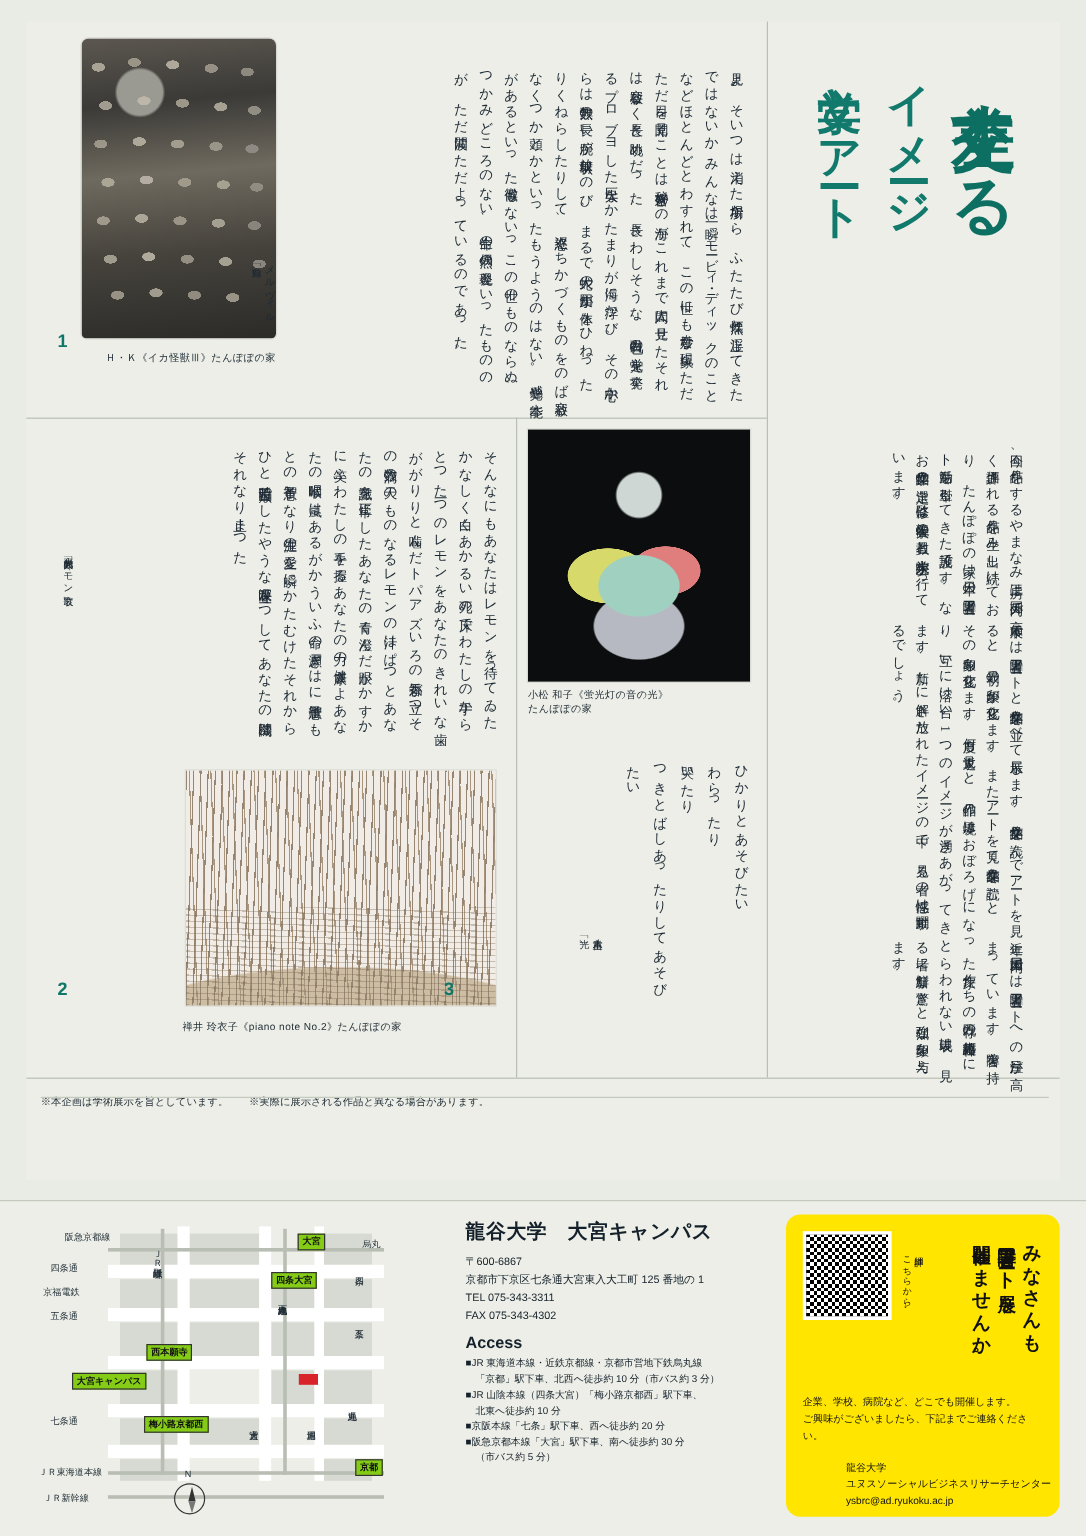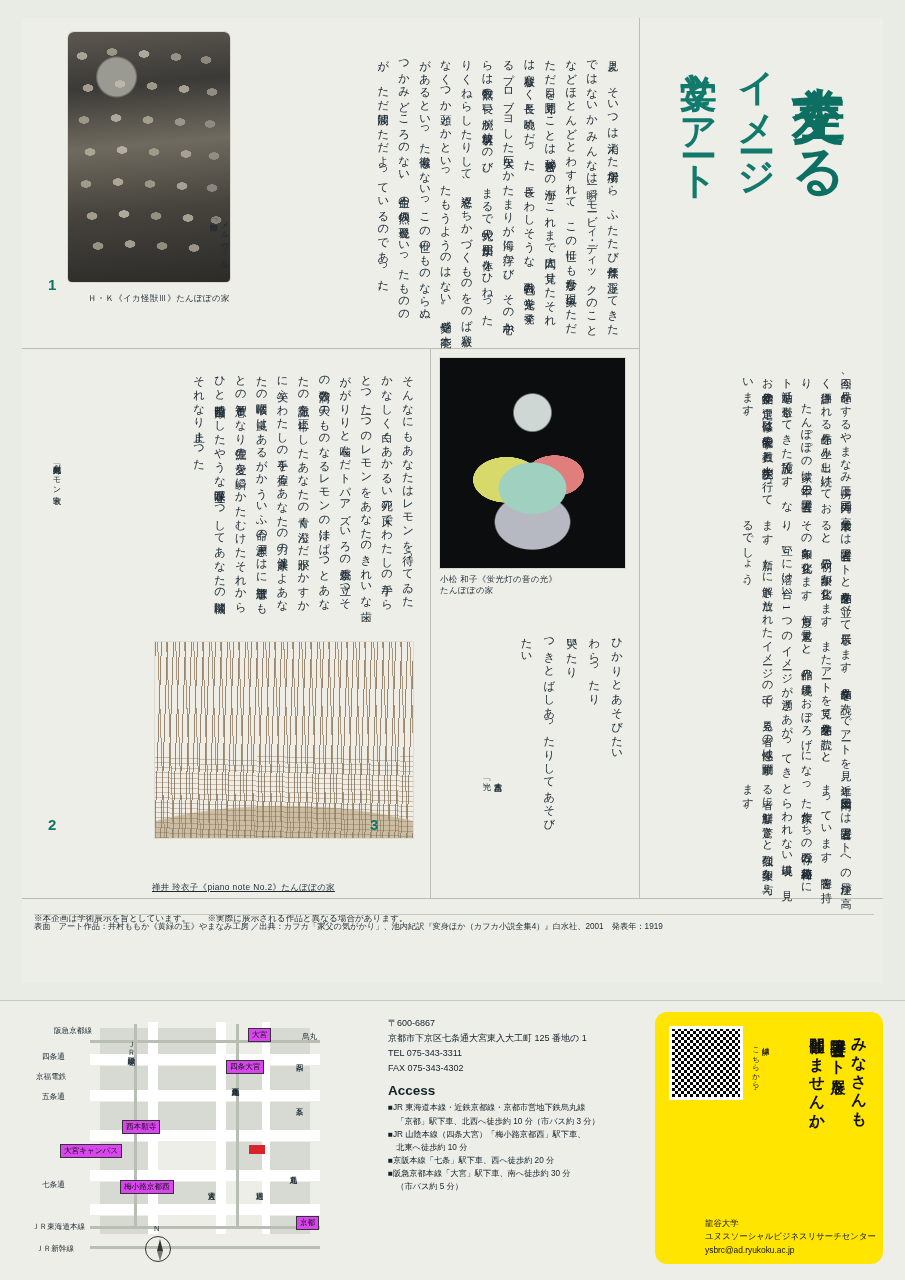--- a/index.html
+++ b/index.html
@@ -179,23 +179,23 @@
   .map {
     position:absolute; left:30px; top:1010px; width:330px; height:258px;
     background:#eceee7;
   }
   .mblock { position:absolute; background:#d7dad2; }
   .mroad  { position:absolute; background:#ffffff; }
   .mrail  { position:absolute; background:#b9beb4; }
   .mlabel { position:absolute; font-family:"Liberation Sans", sans-serif; font-size:7.6px; color:#1d2a33; white-space:nowrap; }
   .mlabel.v { writing-mode:vertical-rl; }
   .mbox {
-    position:absolute; border:1px solid #333; background:#d946ef;
+    position:absolute; border:1px solid #333; background:#84cc16;
     font-family:"Liberation Sans", sans-serif; font-size:7.6px; color:#111;
-    padding:1px 3px; white-space:nowrap;
+    padding:1px 3px; white-space:nowrap;font-weight:bold;
   }
   .mred { position:absolute; background:#d8232a; }
 
   
   .info { position:absolute; left:388px; top:1016px; width:250px; }
   .info h2 { margin:0 0 6px 0; font-size:16.5px; font-family:"Liberation Sans", sans-serif; font-weight:bold; letter-spacing:.5px; }
   .info p  { margin:0; font-family:"Liberation Sans", sans-serif; font-size:9px; line-height:1.65; }
   .access-h { margin:8px 0 3px 0; font-family:"Liberation Sans", sans-serif; font-size:13.5px; font-weight:bold; }
   .access-list { font-family:"Liberation Sans", sans-serif; font-size:8.2px; line-height:1.6; }
 
@@ -252,42 +252,41 @@
     <div class="num" style="position:absolute; left:26px; top:258px;">1</div>
     <div class="img1"></div>
     <div class="cap" style="position:absolute; left:66px; top:275px;">Ｈ・Ｋ《イカ怪獣Ⅲ》たんぽぽの家</div>
     <div class="side-label" style="position:absolute; left:185px; top:198px; white-space:pre;">メルヴィル
 「白鯨」</div>
 
     <div class="vtext" style="position:absolute; left:256px; top:34px; width:345px; height:280px;">見よ、そいつは消えた場所から、ふたたび慄然と浮上してきたではないか みんなは一瞬、モービィ・ディックのことなどほとんどとわすれて、この世にも奇妙な現象にただただ目を見開くことは秘密好きの海がこれまで人間に見せたそれは容赦なく長々と眺めだった、長さわしそうな、乳白色の蛍光を発するプロブヨした巨大なかたまりが海に浮かび、その中心からは無数の長い腕が放射状にのび、まるで大蛇の集団が体をひねったりくねらしたりして、遅怒ぐちかづくものをのば容赦なくつか頭とかといったもうようのはない。感覚や本能があるといった徴候もないっこの世のものならぬ、つかみどころのない、生命の偶然の発現といったものの が、ただ波間にただよっているのであった。</div>
 
     <div class="num" style="position:absolute; left:26px; top:798px;">2</div>
     <div class="img2"></div>
-    <div class="cap" style="position:absolute; left:130px; top:864px;text-decoration:underline;">禅井 玲衣子《piano note No.2》たんぽぽの家</div>
+    <div class="cap" style="position:absolute; left:130px; top:832px;">禅井 玲衣子《piano note No.2》たんぽぽの家</div>
     <div class="side-label" style="position:absolute; left:28px; top:440px;">高村光太郎「レモン哀歌」</div>
 
     <div class="vtext" style="position:absolute; left:46px; top:350px; width:350px; height:245px;">そんなにもあなたはレモンを待ってゐたかなしく白くあかるい死の床でわたしの手からとつた一つのレモンをあなたのきれいな歯ががりりと噛んだトパアズいろの香気が立つその数滴の天のものなるレモンの汁はぱつとあなたの意識を正常にしたあなたの青く澄んだ眼がかすかに笑ふわたしの手を握るあなたの力の健康さよあなたの咽喉に嵐はあるがかういふ命の瀬戸ぎはに智恵子はもとの智恵子となり生涯の愛を一瞬にかたむけたそれからひと時昔山巓でしたやうな深呼吸を一つしてあなたの機関はそれなり止まつた</div>
 
     <div class="num" style="position:absolute; left:348px; top:798px;">3</div>
     <div class="img3" style="left:418px; top:340px;"></div>
     <div class="cap" style="position:absolute; left:418px; top:556px; white-space:pre-line;">小松 和子《蛍光灯の音の光》
 たんぽぽの家</div>
     <div class="side-label" style="position:absolute; left:458px; top:758px; white-space:pre;">八木重吉
 「光」</div>
     <div class="poem" style="position:absolute; left:510px; top:612px; width:96px; height:200px; white-space:pre-line;">ひかりとあそびたい
 わらったり
 哭いたり
 つきとばしあったりしてあそびたい</div>
 
     <div class="note-line" style="position:absolute; left:12px; top:895px;">※本企画は学術展示を旨としています。　　※実際に展示される作品と異なる場合があります。</div>
   </div>
 
   <div style="position:absolute; left:34px; top:920px; width:840px;">
     <div class="hrule" style="left:0; top:-6px; width:840px; background:#c4c9be;"></div>
-    <div class="refs">表面　アート作品：井村ももか《黄緑の玉》やまなみ工房 ／出典：カフカ「家父の気がかり」、池内紀訳『変身ほか（カフカ小説全集4）』白水社、2001　発表年：1919</div>
   </div>
 </div>
 
 <div class="band">
   <div class="band-top-rule"></div>
 </div>
 
 <div class="map">
 
   <div class="mblock" style="left:70px; top:18px; width:48px; height:26px;"></div>
@@ -351,20 +350,21 @@
   <div class="mlabel v" style="left:258px; top:160px;">烏丸通</div>
 
   <div style="position:absolute; left:115px; top:226px; width:26px; height:26px; border:1px solid #333; border-radius:50%;">
     <div style="position:absolute; left:11px; top:2px; width:0; height:0; border-left:3px solid transparent; border-right:3px solid transparent; border-bottom:12px solid #333;"></div>
     <div style="position:absolute; left:11px; top:14px; width:0; height:0; border-left:3px solid transparent; border-right:3px solid transparent; border-top:10px solid #777;"></div>
   </div>
   <div class="mlabel" style="left:124px; top:214px;">N</div>
 </div>
 
 <div class="info">
+  <h2>龍谷大学　大宮キャンパス</h2>
   <p>〒600-6867</p>
   <p>京都市下京区七条通大宮東入大工町 125 番地の 1</p>
   <p>TEL  075-343-3311</p>
   <p>FAX 075-343-4302</p>
   <div class="access-h">Access</div>
   <div class="access-list">
     <div>■JR 東海道本線・近鉄京都線・京都市営地下鉄烏丸線</div>
     <div>　「京都」駅下車、北西へ徒歩約 10 分（市バス約 3 分）</div>
     <div>■JR 山陰本線（四条大宮）「梅小路京都西」駅下車、</div>
     <div>　北東へ徒歩約 10 分</div>
@@ -376,16 +376,18 @@
 
 <div class="card">
   <div class="card-head" style="white-space:pre-line;">みなさんも
 障害者アート展を
 開催しませんか。</div>
   <div class="qr">
     <div class="qr-grid"></div>
   </div>
   <div class="qr-note" style="white-space:pre-line;">詳細は
 こちらから→</div>
+  <div class="card-body" style="white-space:pre-line;">企業、学校、病院など、どこでも開催します。
+ご興味がございましたら、下記までご連絡ください。</div>
   <div class="card-foot" style="white-space:pre-line;">龍谷大学
 ユヌスソーシャルビジネスリサーチセンター
 ysbrc@ad.ryukoku.ac.jp</div>
 </div>
 
 </body></html>

